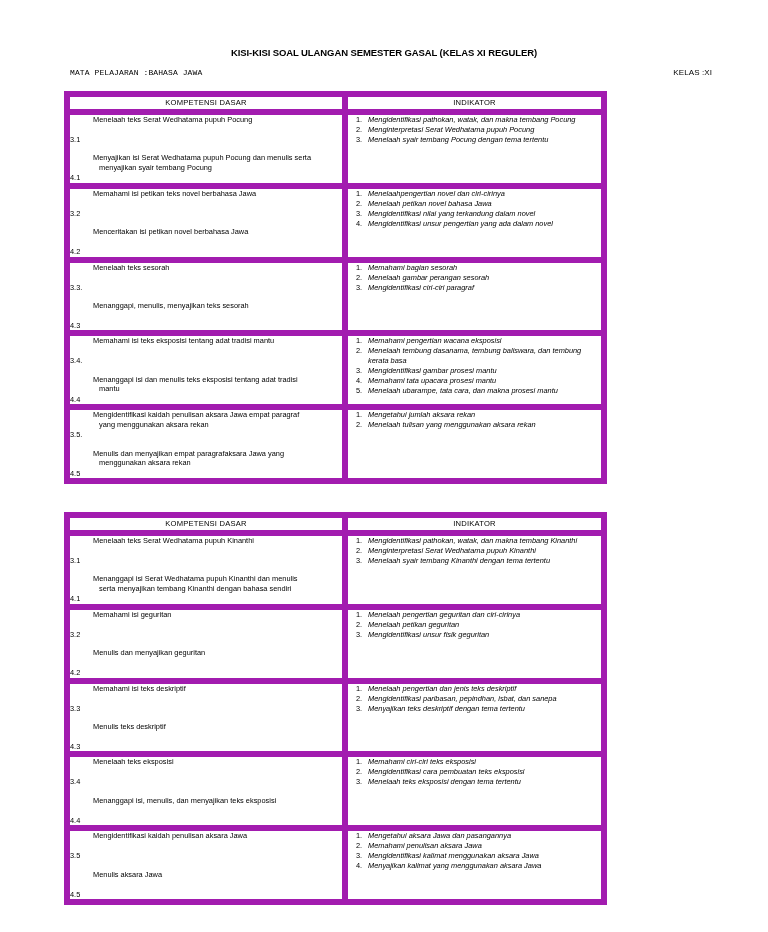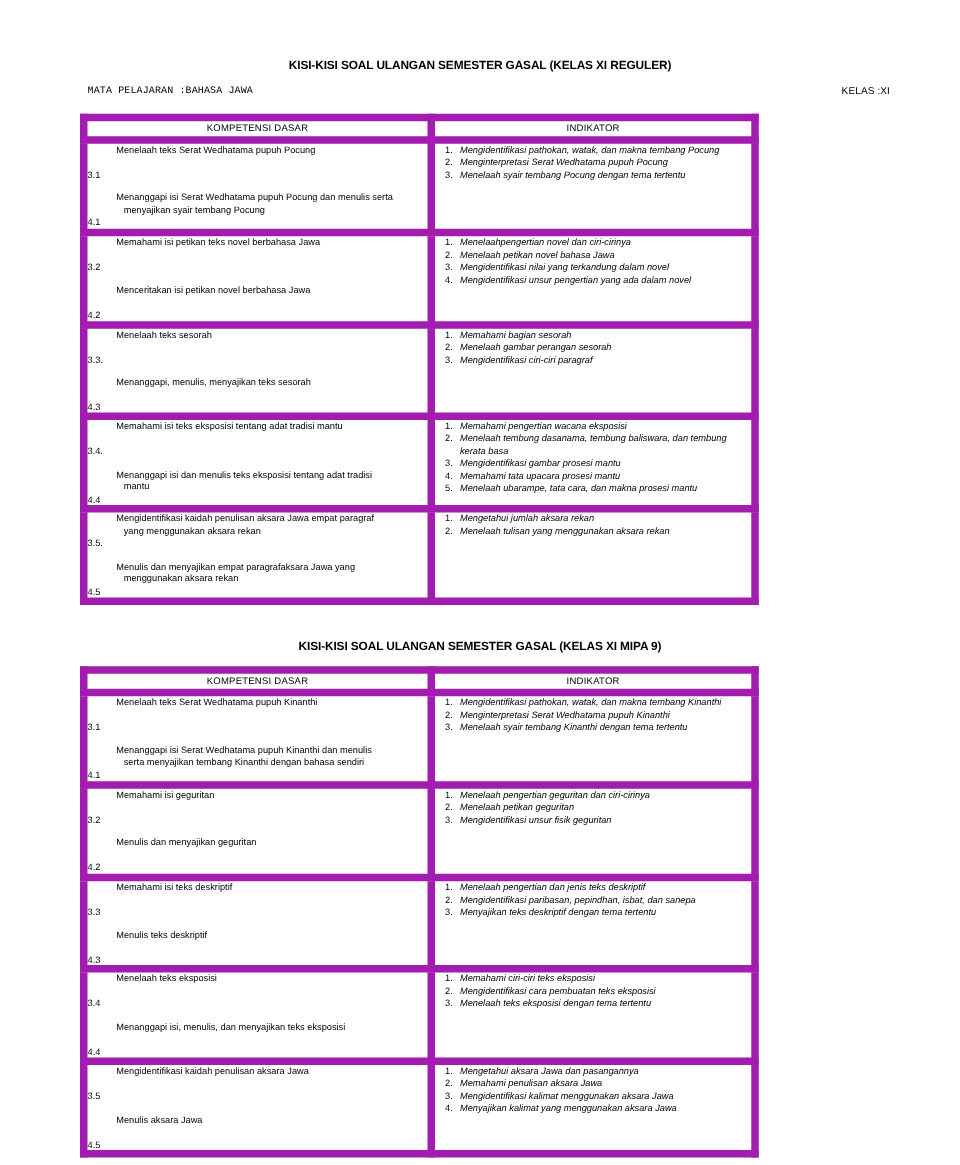--- a/index.html
+++ b/index.html
@@ -156,21 +156,21 @@
       </thead>
       <tbody>
           <tr>
             <td class="kd-cell" style="height: 47px;">
               <div class="kd-line">
                 <span class="kd-code">3.1</span>
                 <span class="kd-text"><span>Menelaah teks Serat Wedhatama pupuh Pocung</span></span>
               </div>
               <div class="kd-line">
                 <span class="kd-code">4.1</span>
-                <span class="kd-text"><span>Menanggapi isi Serat Wedhatama pupuh Pocung dan menulis serta</span><span class="cont">menyajikan syair tembang Pocung</span></span>
+                <span class="kd-text"><span>Menyajikan isi Serat Wedhatama pupuh Pocung dan menulis serta</span><span class="cont">menyajikan syair tembang Pocung</span></span>
               </div>
               <span class="filler" style="height: 0px;"></span>
             </td>
             <td class="ind-cell">
               <ol class="ind-list">
                 <li>
                   <span class="num">1.</span>
                   <span class="txt">Mengidentifikasi pathokan, watak, dan makna tembang Pocung</span>
                 </li>
                 <li>
@@ -306,21 +306,20 @@
                   <span class="txt">Menelaah tulisan yang menggunakan aksara rekan</span>
                 </li>
               </ol>
             </td>
           </tr>
         </tbody>
     </table>
   </div>
 
   <div class="doc-block" id="doc-1">
-    <div class="doc-title">KISI-KISI SOAL ULANGAN SEMESTER GASAL (KELAS XI MIPA 9)</div>
     <table class="kisi">
       <colgroup>
           <col class="c-kd">
           <col class="c-ind">
         </colgroup>
       <thead>
         <tr>
           <th>KOMPETENSI DASAR</th>
           <th>INDIKATOR</th>
         </tr>

